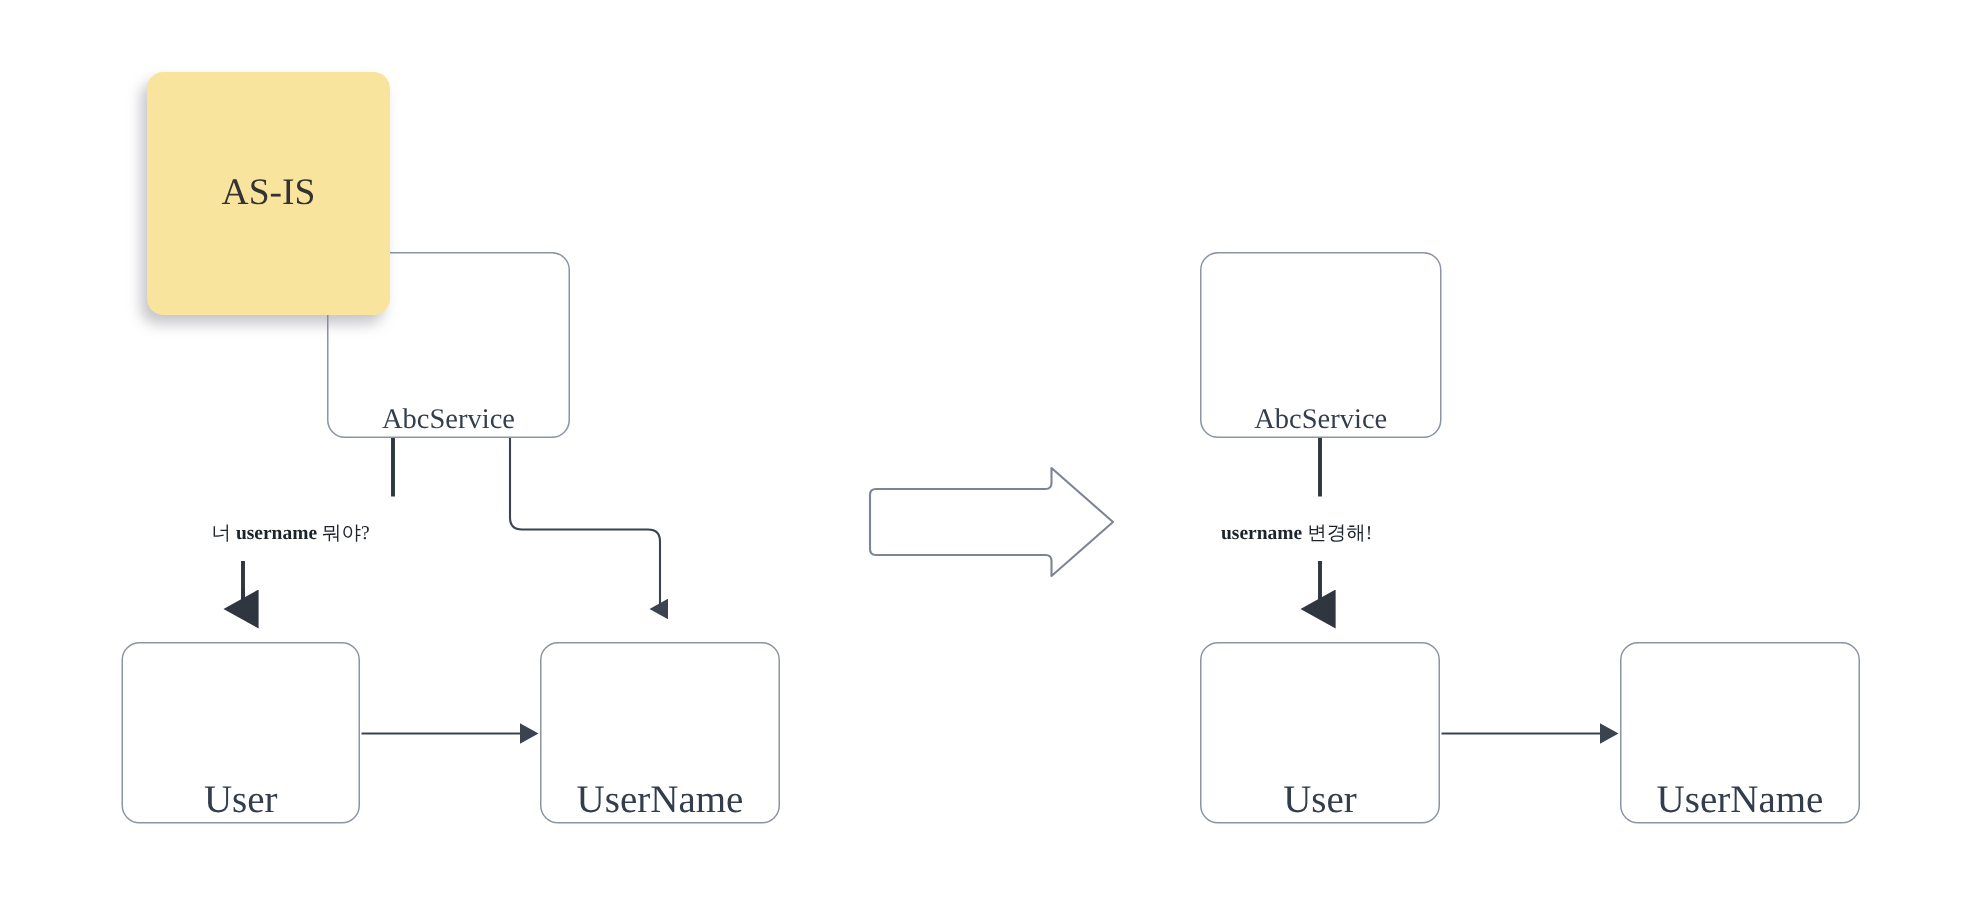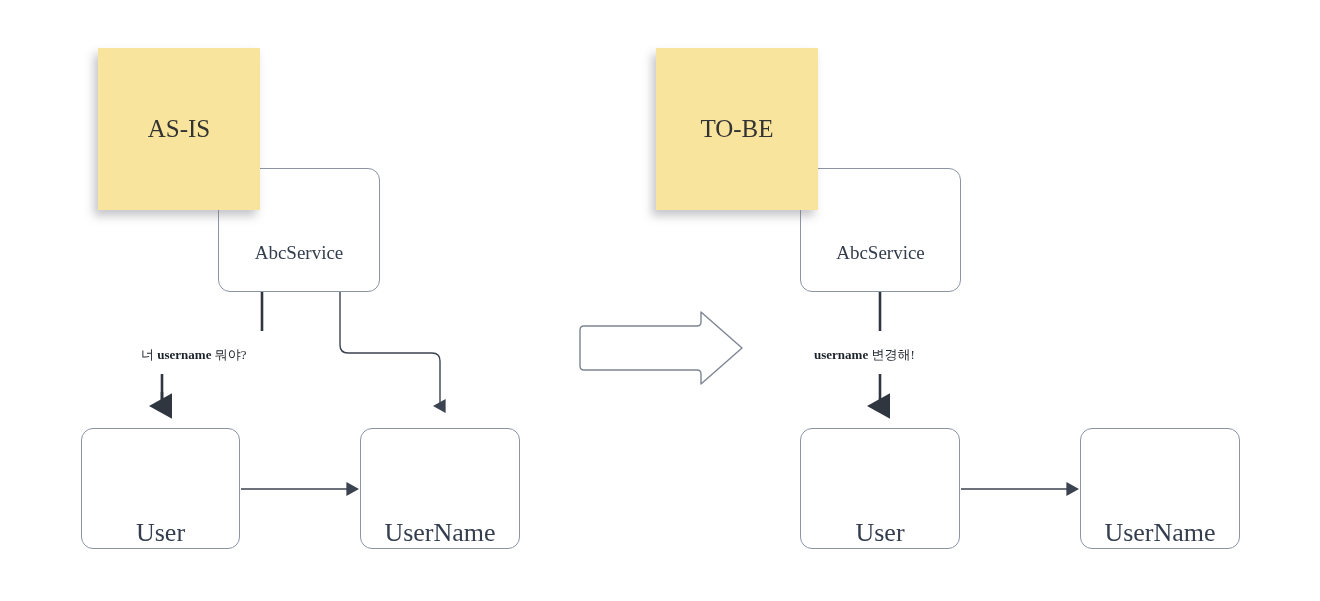--- a/index.html
+++ b/index.html
@@ -13,32 +13,33 @@
     box-sizing:border-box;
     background:#ffffff;
     border:1px solid #8b94a3;
     border-radius:12px;
     display:flex;align-items:flex-end;justify-content:center;
     font-family:"Liberation Serif",serif;
     font-size:26px;
     color:#333d4d;
     z-index:4;
   }
-  .node.service{font-size:19px;align-items:center;padding-top:46px;}
+  .node.service{font-size:19px;align-items:flex-end;padding-top:46px;}
 
   .sticky{
     position:absolute;
     box-sizing:border-box;
     background:#f9e49e;
     display:flex;align-items:center;justify-content:center;
     font-family:"Liberation Serif",serif;
     font-size:25px;
     color:#333333;
     z-index:6;
     box-shadow:-4px 6px 9px rgba(120,120,130,0.42);
+    border-radius:11px;
   }
 
   .edge-label{
     position:absolute;
     font-family:"Liberation Serif",serif;
     font-size:13px;
     color:#1d232b;
     white-space:nowrap;
     z-index:7;
     background:#ffffff;
@@ -101,23 +102,20 @@
   </div>
 
   <div class="edge-label" style="left:139px;top:345px;">
     <span>너 </span><b>username</b><span> 뭐야?</span>
   </div>
 
   <div class="node service" style="left:800px;top:168px;width:161px;height:124px;">
     <span>AbcService</span>
   </div>
 
-  <div class="sticky" style="left:656px;top:48px;width:162px;height:162px;">
-    <span>TO-BE</span>
-  </div>
 
   <div class="node" style="left:800px;top:428px;width:160px;height:121px;">
     <span>User</span>
   </div>
 
   <div class="node" style="left:1080px;top:428px;width:160px;height:121px;">
     <span>UserName</span>
   </div>
 
   <div class="edge-label" style="left:812px;top:345px;text-align:center;">

